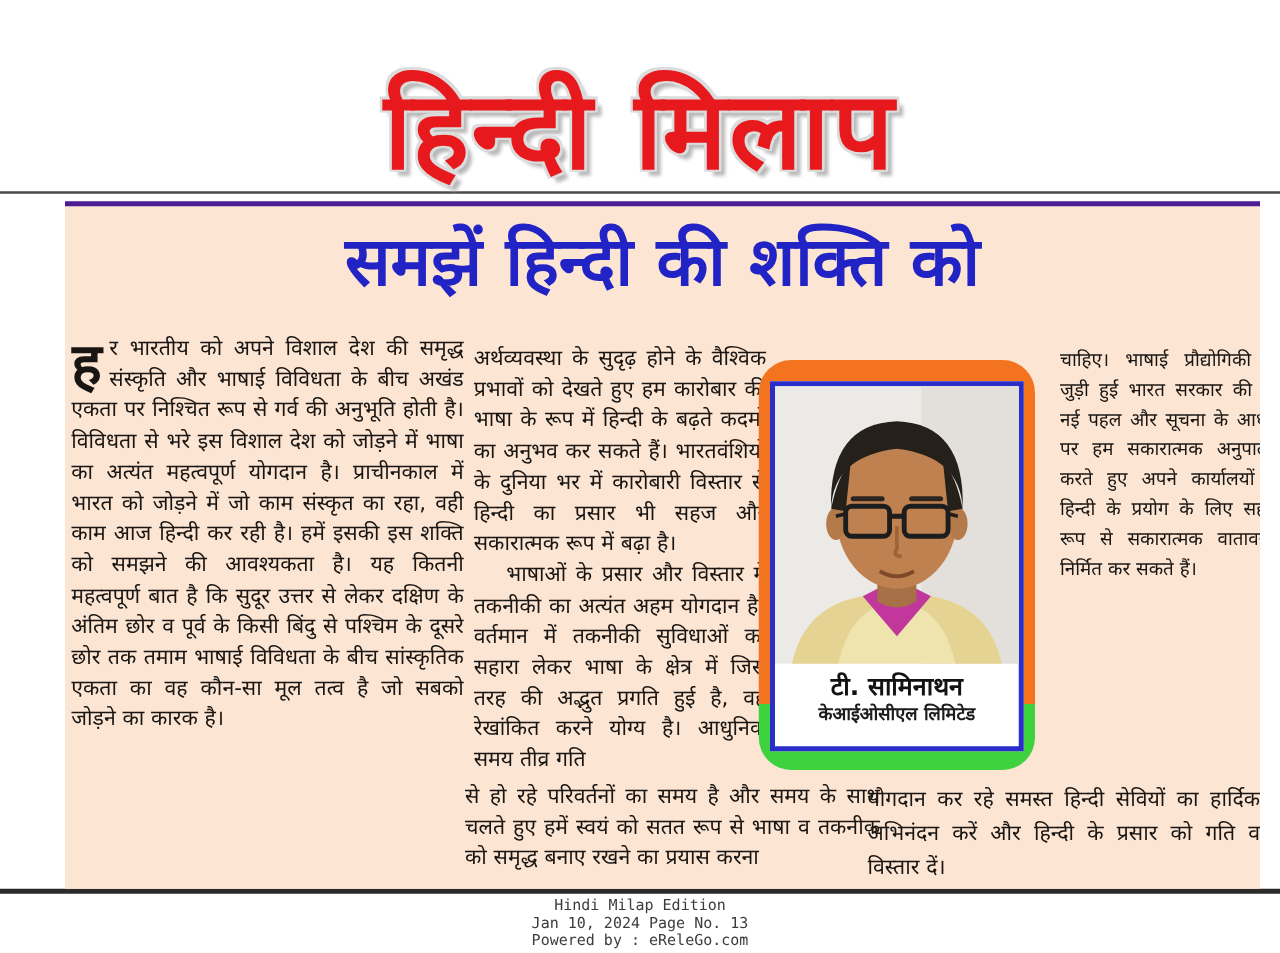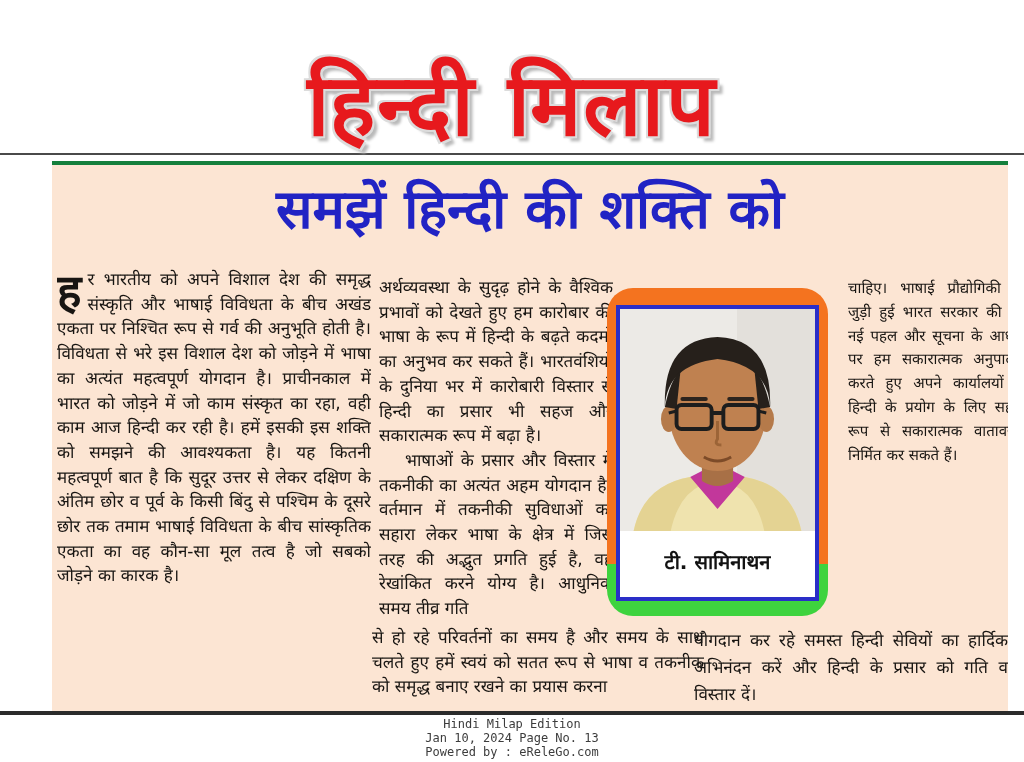--- a/index.html
+++ b/index.html
@@ -17,21 +17,21 @@
     font-size:86px; font-weight:bold; color:#e7191d; letter-spacing:2px;
     text-shadow:
       -2px -2px 0 #dcdcdc, 2px -2px 0 #dcdcdc,
       -2px 2px 0 #dcdcdc, 2px 2px 0 #dcdcdc,
       5px 5px 3px #b9b9b9;
     line-height:1.1;
   }
   
   .article {
     position:relative; margin:6px 16px 0 52px; width:956px; height:550px;
-    background:#fce5d3; border-top:4px solid #15803d; overflow:hidden;
+    background:#fce5d3; border-top:4px solid #4c1d95; overflow:hidden;
   }
   .headline {
     position:absolute; top:6px; left:0; width:100%; text-align:center;
     font-size:54px; font-weight:bold; color:#2123c4; line-height:1.45;
   }
   .col { position:absolute; text-align:justify; color:#181512;
          font-size:17px; line-height:24.7px; overflow:hidden; }
   .col p + p { text-indent:26px; }
   .col1 { left:5px;  top:102px; width:314px; height:450px; }
   .col2a{ left:327px; top:110px; width:234px; height:350px; }
@@ -46,21 +46,21 @@
   .photo-frame {
     position:absolute; left:555px; top:123px; width:221px; height:328px;
     border-radius:26px;
     background:linear-gradient(to bottom, #f4731f 0 84%, #3ed33e 84% 100%);
   }
   .photo-inner {
     position:absolute; left:9px; top:17px; width:203px; height:296px;
     background:#ffffff; border:4px solid #2a2ec8;
   }
   .portrait { display:block; width:100%; height:222px; }
-  .caption { text-align:center; padding-top:18px; }
+  .caption { text-align:center; padding-top:5px; }
   .cap-name { font-size:20px; font-weight:bold; color:#121212; line-height:26px; }
   .cap-role, .cap-org { font-size:14.5px; font-weight:bold; color:#1c1c1c; line-height:20px; }
   
   .bottom-rule { margin-top:0; width:1024px; height:4px; background:#2b2b2b; }
   .page-footer {
     text-align:center; padding-top:2px;
     font-family:"DejaVu Sans Mono", monospace; font-size:12px;
     color:#3c3c3c; line-height:14px;
   }
 </style>
@@ -118,20 +118,21 @@
           <rect x="106" y="96" width="36" height="24" rx="5" fill="none" stroke="#1d1d1d" stroke-width="4"></rect>
           <line x1="94" y1="104" x2="106" y2="104" stroke="#1d1d1d" stroke-width="4"></line>
           <line x1="58" y1="102" x2="50" y2="104" stroke="#1d1d1d" stroke-width="3"></line>
           <line x1="142" y1="102" x2="150" y2="104" stroke="#1d1d1d" stroke-width="3"></line>
 
           <path d="M100,112 L100,130 Q96,136 104,136" fill="none" stroke="#9c6437" stroke-width="3"></path>
           <path d="M86,148 Q100,156 114,148" fill="none" stroke="#7d4b28" stroke-width="3"></path>
         </svg>
         <div class="caption">
           <div class="cap-name">टी. सामिनाथन</div>
+          <div class="cap-org">केआईओसीएल लिमिटेड</div>
         </div>
       </div>
     </div>
 
     <div class="col col3a">
       <p>चाहिए। भाषाई प्रौद्योगिकी से जुड़ी हुई भारत सरकार की हर नई पहल और सूचना के आधार पर हम सकारात्मक अनुपालन करते हुए अपने कार्यालयों में हिन्दी के प्रयोग के लिए सहज रूप से सकारात्मक वातावरण निर्मित कर सकते हैं।</p>
     </div>
 
     <div class="col col3b">योगदान कर रहे समस्त हिन्दी सेवियों का हार्दिक अभिनंदन करें और हिन्दी के प्रसार को गति व विस्तार दें।</div>
 

